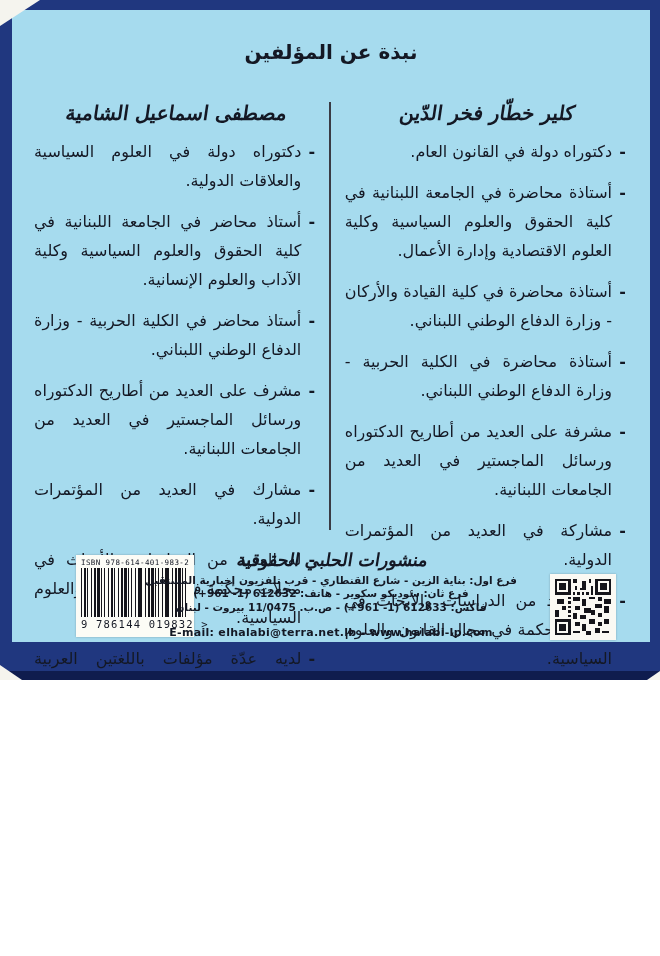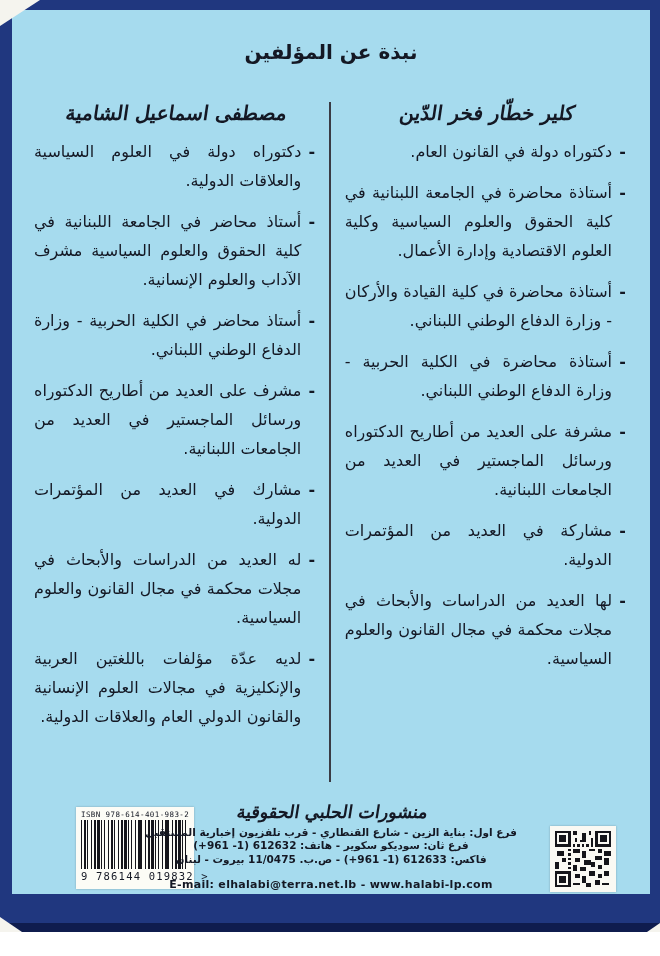--- a/index.html
+++ b/index.html
@@ -1,17 +1,17 @@
 <!DOCTYPE html>
 <html lang="ar"><head>
 <meta charset="utf-8">
 <style>
   html,body{margin:0;padding:0;}
   body{width:660px;height:956px;font-family:"DejaVu Sans",sans-serif;}
-  .cover{position:relative;width:660px;height:932px;background:#20377f;overflow:hidden;}
+  .cover{position:relative;width:660px;height:680px;background:#20377f;overflow:hidden;}
   .band-shadow{position:absolute;left:0;right:0;bottom:0;height:9px;background:#0f1c4e;}
   .inner{position:absolute;left:12px;top:10px;right:10px;bottom:38px;background:#a6dbee;color:#141824;}
   .title{padding-top:30px;text-align:center;font-size:20px;font-weight:bold;letter-spacing:.5px;}
   .columns{position:absolute;top:86px;bottom:112px;left:14px;right:16px;display:flex;}
   .col{flex:1 1 0;padding:0 8px;min-width:0;}
   .divider{width:1.5px;background:#3a3b44;margin:6px 6px 0 6px;}
   .col-header{text-align:center;margin-bottom:12px;}
   .honorific{font-size:14.5px;font-weight:bold;font-style:italic;}
   .author-name{font-size:20px;font-weight:bold;font-style:italic;margin-top:5px;transform:skewX(6deg);}
   .bio{display:flex;margin-bottom:12px;font-size:16px;line-height:29px;}
@@ -84,21 +84,21 @@
       <section class="col">
         <div class="col-header">
           <div class="author-name">مصطفى اسماعيل الشامية</div>
         </div>
         <div class="bio">
           <span class="marker">-</span>
           <span class="text">دكتوراه دولة في العلوم السياسية والعلاقات الدولية.</span>
         </div>
         <div class="bio">
           <span class="marker">-</span>
-          <span class="text">أستاذ محاضر في الجامعة اللبنانية في كلية الحقوق والعلوم السياسية مشرف الآداب والعلوم الإنسانية.</span>
+          <span class="text">أستاذ محاضر في الجامعة اللبنانية في كلية الحقوق والعلوم السياسية وكلية الآداب والعلوم الإنسانية.</span>
         </div>
         <div class="bio">
           <span class="marker">-</span>
           <span class="text">أستاذ محاضر في الكلية الحربية - وزارة الدفاع الوطني اللبناني.</span>
         </div>
         <div class="bio">
           <span class="marker">-</span>
           <span class="text">مشرف على العديد من أطاريح الدكتوراه ورسائل الماجستير في العديد من الجامعات اللبنانية.</span>
         </div>
         <div class="bio">

